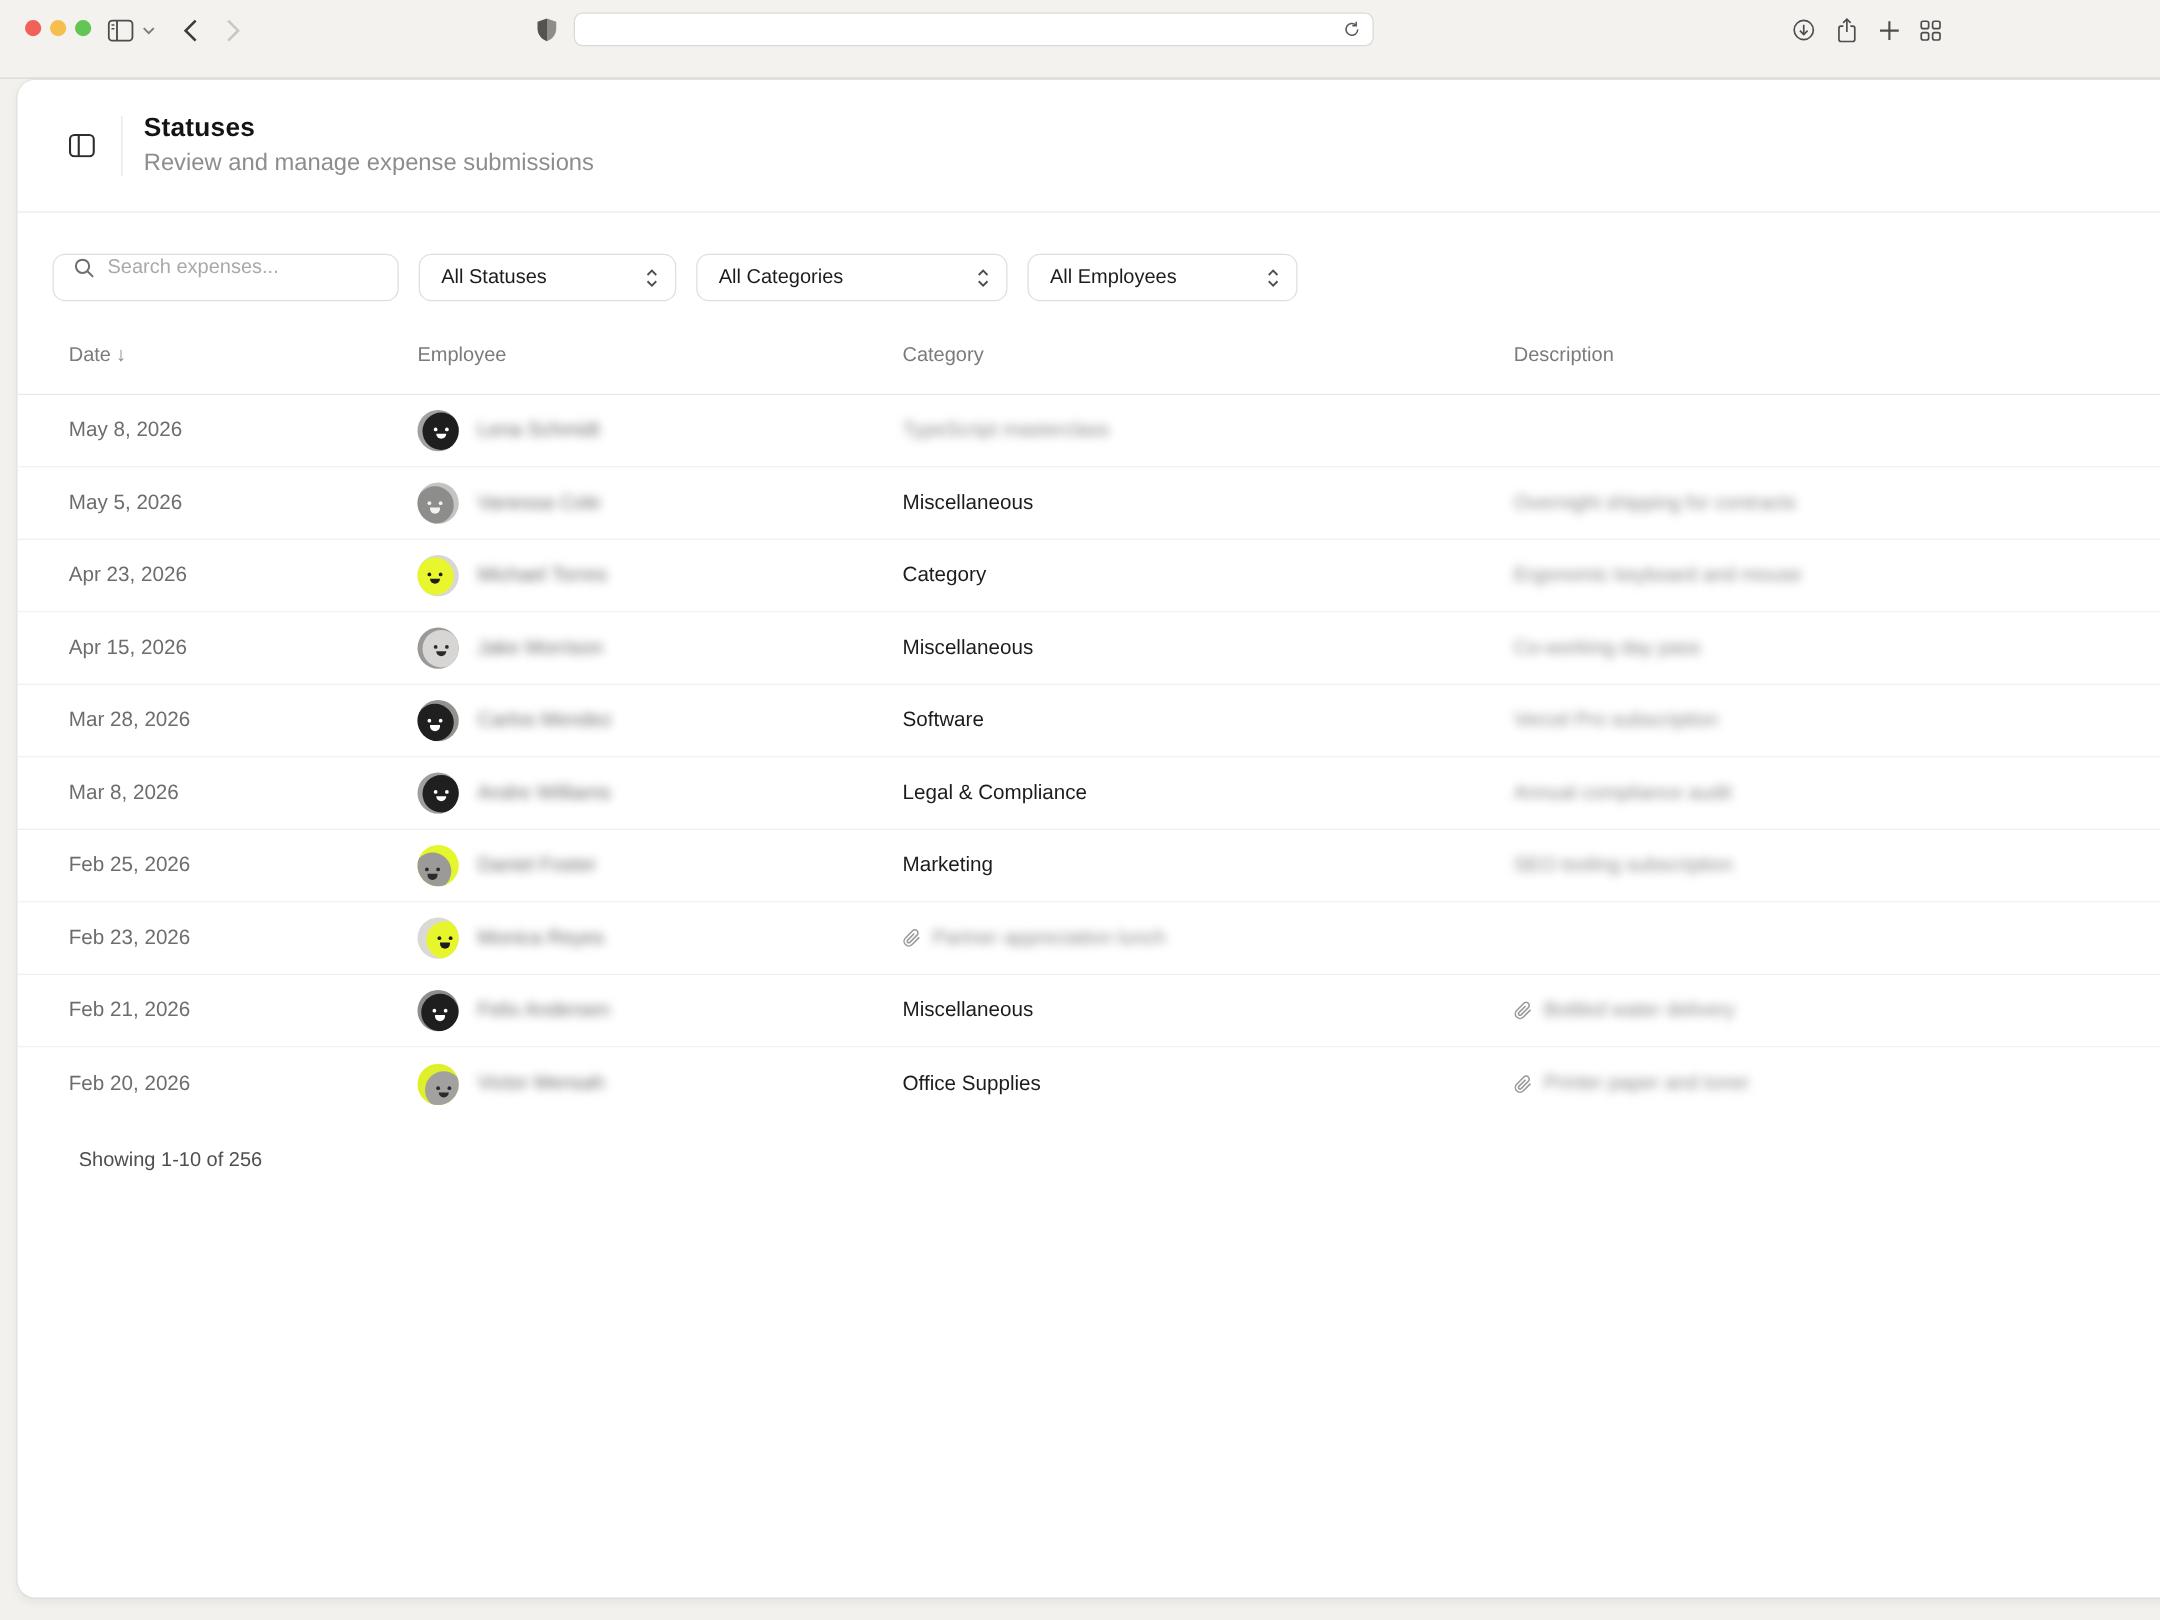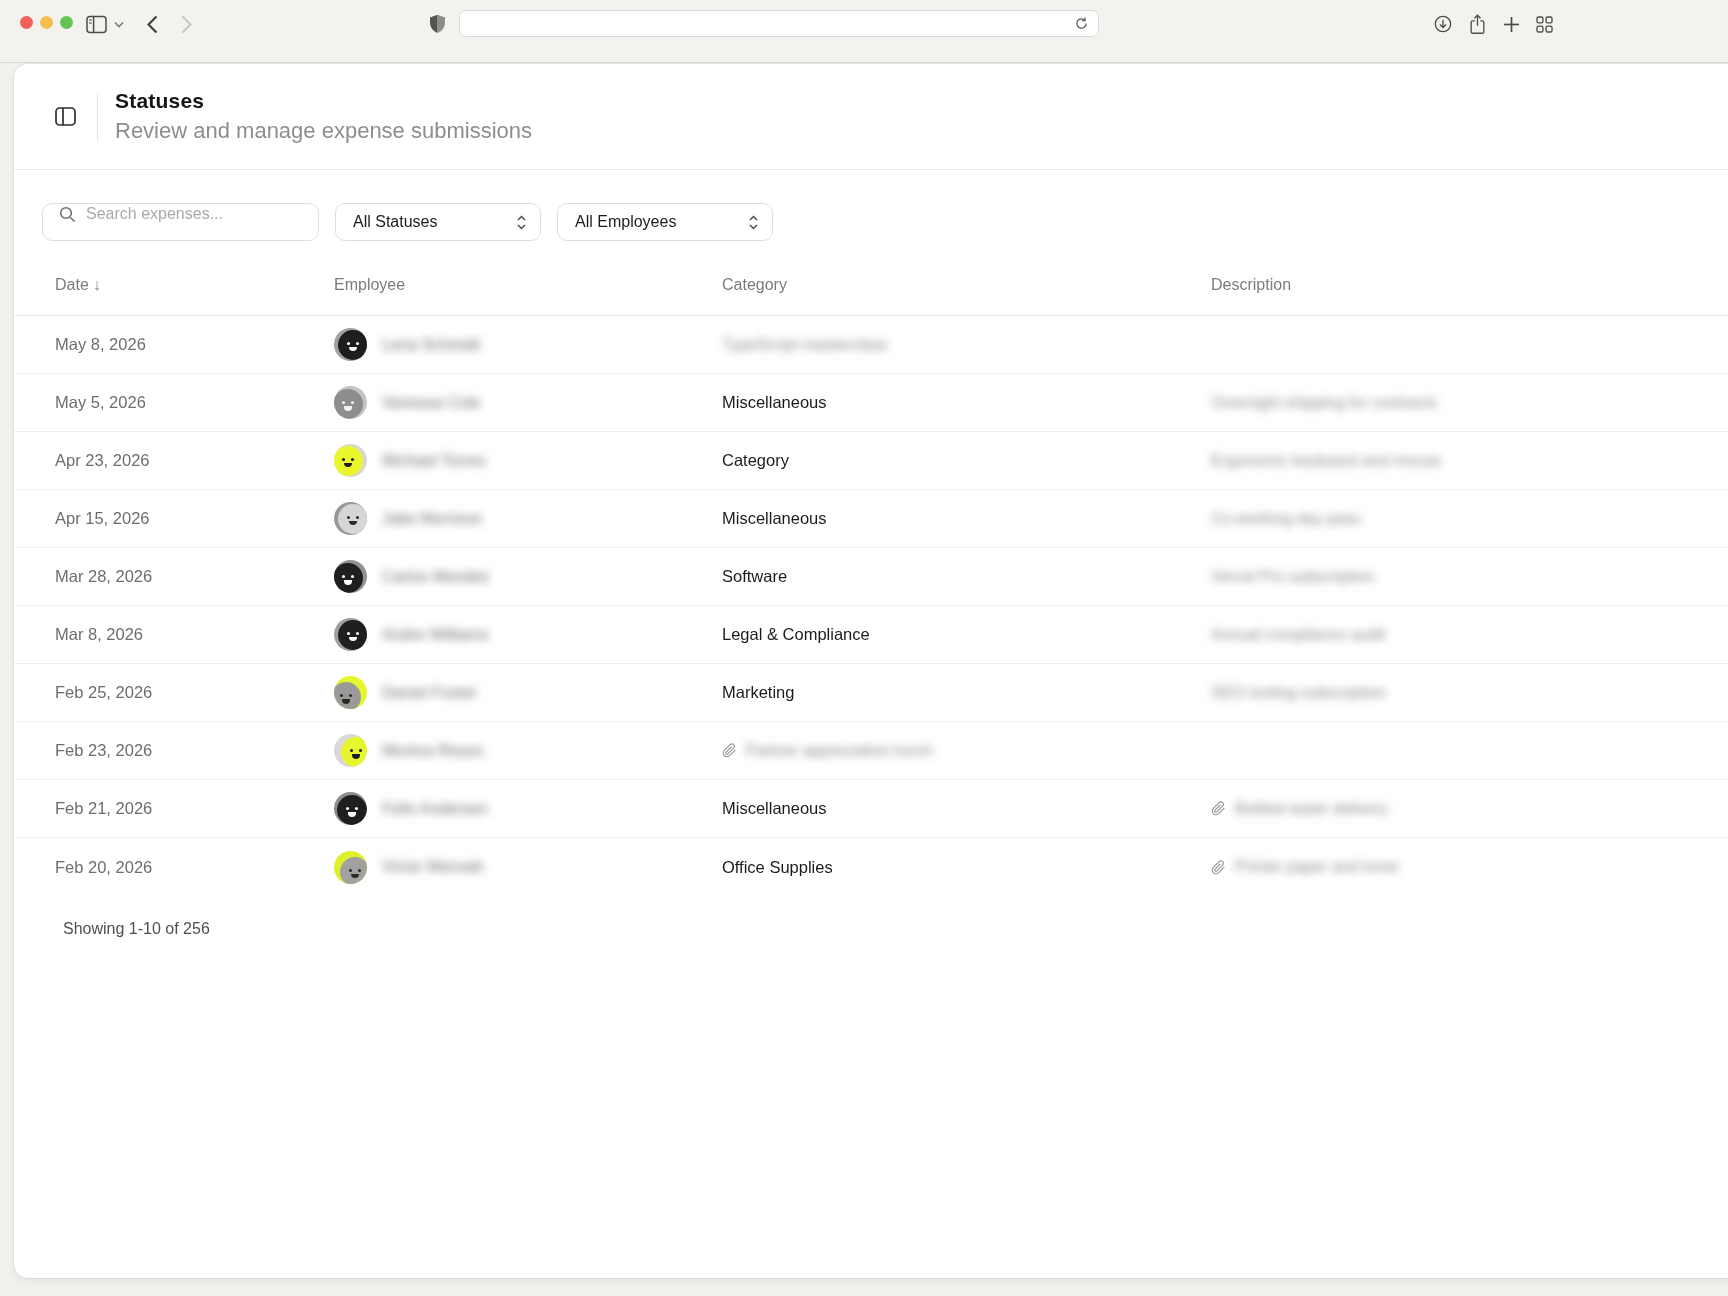--- a/index.html
+++ b/index.html
@@ -34,21 +34,21 @@
     background:#ffffff; border-radius:14px;
     box-shadow:0 0 0 1px rgba(0,0,0,.045), 0 3px 8px rgba(0,0,0,.06);
     overflow:hidden;
   }
   .card-header {
     height:106px; display:flex; align-items:center; padding-left:41px;
     border-bottom:1px solid #ebebeb;
   }
   .hdr-divider { width:1px; height:48px; background:#e5e5e5; margin:0 17px 0 21px; }
   .page-title { font-size:21px; font-weight:700; color:#141414; letter-spacing:.2px; }
-  .page-subtitle { font-size:22px; color:#8d8d8d; margin-top:5px; }
+  .page-subtitle { font-size:19px; color:#8d8d8d; margin-top:5px; }
 
   
   .filter-bar { display:flex; gap:16px; padding:33px 0 0 28px; align-items:center; }
   .search-box {
     width:277px; height:38px; border:1px solid #e0dedc; border-radius:10px;
     display:flex; align-items:center; padding:0 12px 16px 16px; background:#fff;
   }
   .search-box input {
     border:none; outline:none; background:transparent; width:100%;
     font-size:16px; color:#333; margin-left:10px;
@@ -218,20 +218,29 @@
     <div class="select-box sel-statuses">
       <span>All Statuses</span>
       <span>
         <svg width="11" height="17" viewBox="0 0 11 17" fill="none" stroke="#4e4e4e" stroke-width="1.5">
             <polyline points="2,6 5.5,2.5 9,6"></polyline>
             <polyline points="2,11 5.5,14.5 9,11"></polyline>
           </svg>
       </span>
     </div>
 
+    <div class="select-box sel-categories">
+      <span>All Categories</span>
+      <span>
+        <svg width="11" height="17" viewBox="0 0 11 17" fill="none" stroke="#4e4e4e" stroke-width="1.5">
+            <polyline points="2,6 5.5,2.5 9,6"></polyline>
+            <polyline points="2,11 5.5,14.5 9,11"></polyline>
+          </svg>
+      </span>
+    </div>
 
     <div class="select-box sel-employees">
       <span>All Employees</span>
       <span>
         <svg width="11" height="17" viewBox="0 0 11 17" fill="none" stroke="#4e4e4e" stroke-width="1.5">
             <polyline points="2,6 5.5,2.5 9,6"></polyline>
             <polyline points="2,11 5.5,14.5 9,11"></polyline>
           </svg>
       </span>
     </div>

